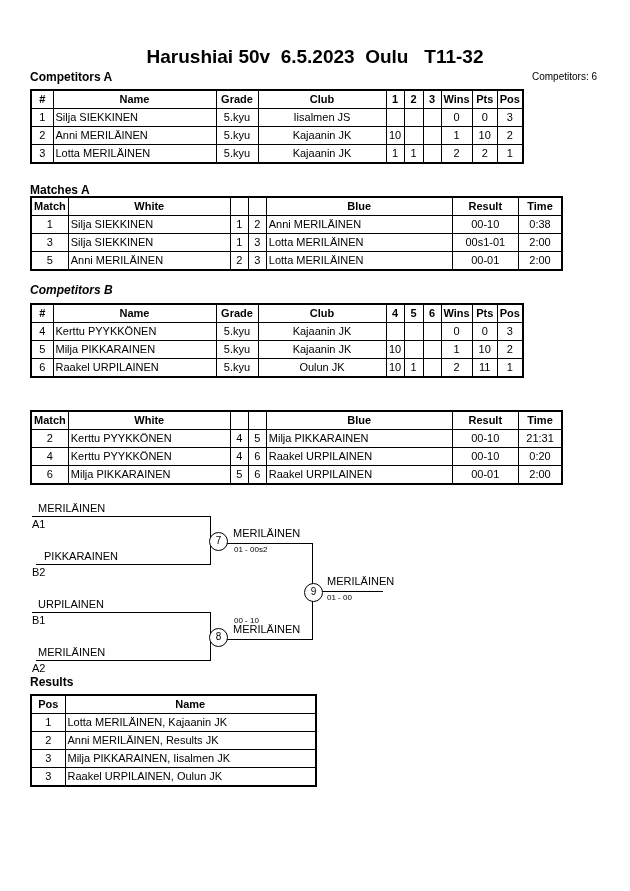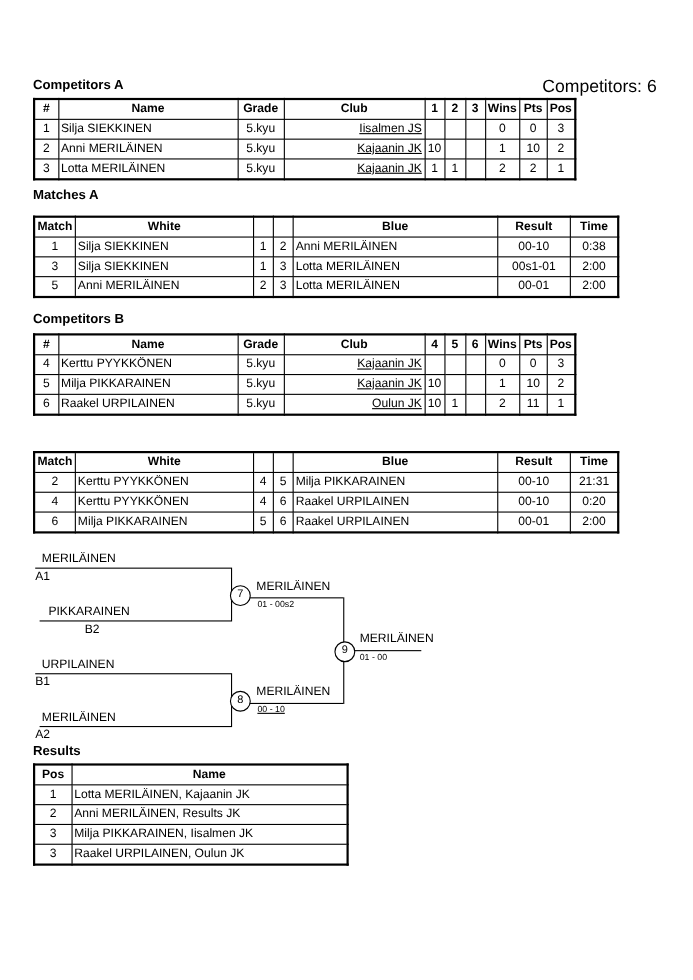--- a/index.html
+++ b/index.html
@@ -1,37 +1,38 @@
 <!DOCTYPE html>
 <html><head>
 <meta charset="utf-8">
 <style>
   html,body{margin:0;padding:0;}
   body{width:630px;height:891px;background:#fff;color:#000;font-family:"Liberation Sans","DejaVu Sans",sans-serif;}
   .page{position:relative;width:630px;height:891px;overflow:hidden;background:#fff;}
   .main-title{position:absolute;top:46px;left:0;width:630px;text-align:center;font-weight:bold;font-size:19px;white-space:pre;}
   .sec-title{position:absolute;font-weight:bold;font-size:12px;}
-  .small-label{position:absolute;font-size:16px;}
+  .small-label{position:absolute;font-size:10px;}
   table.grid{position:absolute;border-collapse:collapse;table-layout:fixed;border:2px solid #000;background:#fff;}
   .grid th,.grid td{border:1px solid #000;font-size:11px;height:17px;line-height:15px;padding:0 2px;white-space:nowrap;overflow:hidden;}
   .grid th{font-weight:bold;text-align:center;}
   .c{text-align:center;}
   .l{text-align:left;padding-left:5px;}
-  .club{text-align:right;padding-left:8px;text-decoration:underline;}
+  .club{text-align:center;padding-left:8px;}
   .hline{position:absolute;height:1px;background:#000;}
   .vline{position:absolute;width:1px;background:#000;}
   .node{position:absolute;width:17px;height:17px;border:1px solid #000;border-radius:50%;background:#fff;font-size:10px;text-align:center;line-height:16px;z-index:2;}
   .bname{position:absolute;font-size:11px;white-space:nowrap;}
   .bscore{position:absolute;font-size:8px;white-space:nowrap;}
 </style>
 </head>
 <body>
 
 <div class="page">
 
+  <div class="main-title">Harushiai 50v  6.5.2023  Oulu   T11-32</div>
 
   <div class="sec-title" style="top:70px;left:30px;width:413px;">Competitors A</div>
   <div class="small-label" style="top:71px;right:33px;">Competitors: 6</div>
 
   <table class="grid" style="top:89px;left:30px;">
     <colgroup>
       <col style="width:22px">
         <col style="width:163px">
         <col style="width:42px">
         <col style="width:128px">
@@ -89,21 +90,21 @@
         <td class="c">1</td>
         <td class="c">1</td>
         <td class="c"></td>
         <td class="c">2</td>
         <td class="c">2</td>
         <td class="c">1</td>
       </tr>
     </tbody>
   </table>
 
-  <div class="sec-title" style="top:170px;left:30px;width:530px;">Matches A</div>
+  <div class="sec-title" style="top:183px;left:30px;width:530px;">Matches A</div>
 
   <table class="grid" style="top:196px;left:30px;">
     <colgroup>
       <col style="width:36px">
         <col style="width:162px">
         <col style="width:18px">
         <col style="width:18px">
       <col style="width:186px">
         <col style="width:66px">
         <col style="width:44px">
@@ -143,21 +144,21 @@
         <td class="l">Anni MERILÄINEN</td>
         <td class="c">2</td>
         <td class="c">3</td>
         <td class="l">Lotta MERILÄINEN</td>
         <td class="c">00-01</td>
         <td class="c">2:00</td>
       </tr>
     </tbody>
   </table>
 
-  <div class="sec-title" style="top:283px;left:30px;width:413px;">Competitors B</div>
+  <div class="sec-title" style="top:283px;left:30px;width:413px;font-style:italic;">Competitors B</div>
 
   <table class="grid" style="top:303px;left:30px;">
     <colgroup>
       <col style="width:22px">
         <col style="width:163px">
         <col style="width:42px">
         <col style="width:128px">
       <col style="width:18px">
         <col style="width:19px">
         <col style="width:18px">
@@ -272,38 +273,38 @@
     </tbody>
   </table>
 
   <div>
 
     <div class="bname" style="left:38px;top:502px;">MERILÄINEN</div>
     <div class="hline" style="left:32px;top:516px;width:178px;"></div>
     <div class="bname" style="left:32px;top:518px;">A1</div>
     <div class="bname" style="left:44px;top:550px;">PIKKARAINEN</div>
     <div class="hline" style="left:36px;top:564px;width:174px;"></div>
-    <div class="bname" style="left:32px;top:566px;margin-left:45px;">B2</div>
+    <div class="bname" style="left:32px;top:566px;">B2</div>
     <div class="vline" style="left:210px;top:516px;height:49px;"></div>
     <div class="node" style="left:209px;top:532px;">7</div>
     <div class="bname" style="left:233px;top:527px;">MERILÄINEN</div>
     <div class="hline" style="left:226px;top:543px;width:86px;"></div>
     <div class="bscore" style="left:234px;top:545px;">01 - 00s2</div>
 
     <div class="bname" style="left:38px;top:598px;">URPILAINEN</div>
     <div class="hline" style="left:32px;top:612px;width:178px;"></div>
     <div class="bname" style="left:32px;top:614px;">B1</div>
     <div class="bname" style="left:38px;top:646px;">MERILÄINEN</div>
     <div class="hline" style="left:36px;top:660px;width:174px;"></div>
     <div class="bname" style="left:32px;top:662px;text-align:right;">A2</div>
     <div class="vline" style="left:210px;top:612px;height:49px;"></div>
     <div class="node" style="left:209px;top:628px;">8</div>
     <div class="bname" style="left:233px;top:623px;">MERILÄINEN</div>
     <div class="hline" style="left:226px;top:639px;width:86px;"></div>
-    <div class="bscore" style="left:234px;top:640px;text-decoration:underline;">00 - 10</div>
+    <div class="bscore" style="left:234px;top:616px;">00 - 10</div>
 
     <div class="vline" style="left:312px;top:543px;height:97px;"></div>
     <div class="node" style="left:304px;top:583px;">9</div>
     <div class="bname" style="left:327px;top:575px;">MERILÄINEN</div>
     <div class="hline" style="left:320px;top:591px;width:63px;"></div>
     <div class="bscore" style="left:327px;top:593px;">01 - 00</div>
   </div>
 
   <div class="sec-title" style="top:675px;left:30px;width:285px;">Results</div>
 

